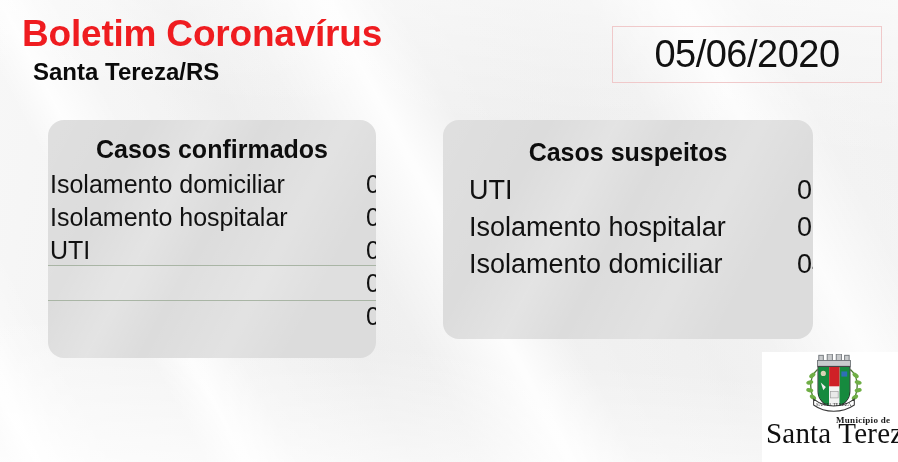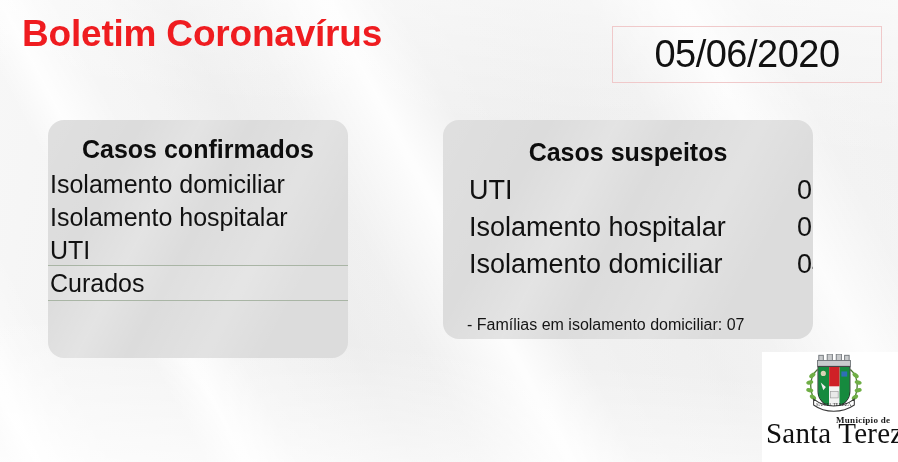--- a/index.html
+++ b/index.html
@@ -108,21 +108,21 @@
       linear-gradient(118deg,
         rgba(255,255,255,.10) 0%,
         rgba(255,255,255,.00) 22%,
         rgba(255,255,255,.22) 36%,
         rgba(255,255,255,.00) 48%,
         rgba(255,255,255,.18) 66%,
         rgba(255,255,255,.00) 80%),
       #dcdcdc;
     overflow: hidden;
   }
-  #panel-confirmed { left: 48px;  top: 120px; width: 300px; height: 238px; }
+  #panel-confirmed { left: 48px;  top: 120px; width: 328px; height: 238px; }
   #panel-suspect   { left: 443px; top: 120px; width: 370px; height: 219px; }
 
   .panel-title {
     position: absolute;
     left: 0; right: 0;
     text-align: center;
     font-weight: bold;
     color: #0d0d0d;
     white-space: nowrap;
   }
@@ -224,20 +224,21 @@
 </head>
 <body>
 
 <div id="slide">
 
   <div class="bg-base"></div>
   <div class="bg-streaks"></div>
   <div class="bg-vignette"></div>
 
   <div class="title-main">Boletim Coronavírus</div>
+  <div class="title-sub">Santa Tereza/RS</div>
 
   <div class="date-box">
     <span class="date-text">05/06/2020</span>
   </div>
 
   <div class="panel" id="panel-confirmed">
     <div class="panel-title">Casos confirmados</div>
 
     <div class="row" style="top:50px;">
       <span class="lbl">Isolamento domiciliar</span>
@@ -249,21 +250,20 @@
       <span class="val">0</span>
     </div>
 
     <div class="row" style="top:116px;">
       <span class="lbl">UTI</span>
       <span class="val">0</span>
     </div>
 
     <div class="row" style="top:149px;">
       <div class="highlight-box"></div>
-      <span class="lbl">Curados</span>
       <span class="val">05</span>
     </div>
 
     <div class="row" style="top:182px;">
       <span class="val">01</span>
     </div>
   </div>
 
   <div class="panel" id="panel-suspect">
     <div class="panel-title">Casos suspeitos</div>
@@ -276,21 +276,20 @@
     <div class="row" style="top:92px; left:24px;">
       <span class="lbl">Isolamento hospitalar</span>
       <span class="val">0</span>
     </div>
 
     <div class="row" style="top:129px; left:24px;">
       <span class="lbl">Isolamento domiciliar</span>
       <span class="val">04</span>
     </div>
 
-    <div class="footnote">- Famílias em isolamento domiciliar: 07</div>
   </div>
 
   <div id="logo">
 
     <svg class="crest" viewBox="0 0 100 96">
 
       <g fill="#c9cbcd" stroke="#6f7478" stroke-width="1.4">
         <rect x="28" y="2" width="7" height="9"></rect>
         <rect x="41" y="0" width="8" height="11"></rect>
         <rect x="55" y="0" width="8" height="11"></rect>

